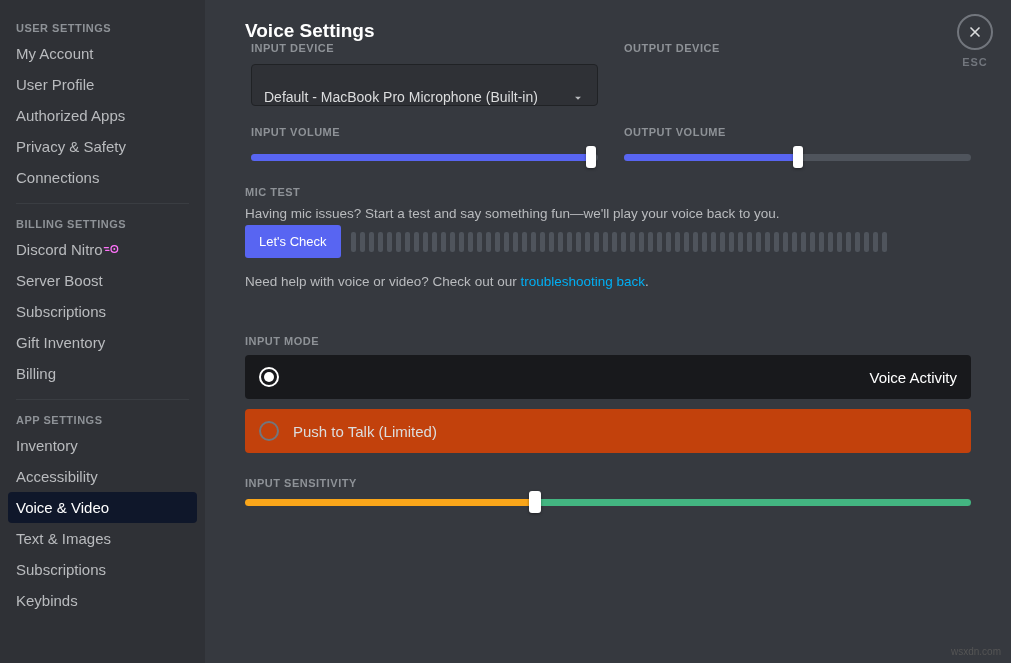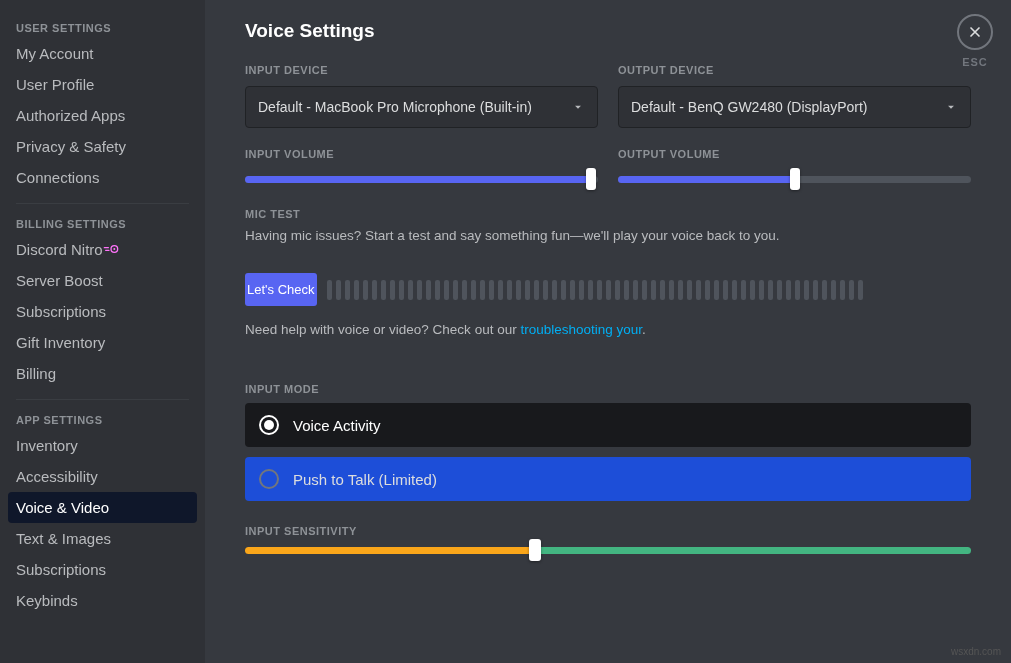--- a/index.html
+++ b/index.html
@@ -58,45 +58,45 @@
   .main {
     flex: 1;
     padding: 20px 40px 20px 40px;
     overflow-y: auto;
     position: relative;
   }
   .page-title {
     color: #fff;
     font-size: 19px;
     font-weight: 600;
-    margin-bottom: 22px;
   }
   .row2 {
     display: flex;
     gap: 20px;
     margin-bottom: 20px;
   }
   .col {
     flex: 1;
     min-width: 0;
+    margin-left: 6px;
   }
   .field-label {
     color: #8e9297;
     font-size: 11px;
     font-weight: 700;
     letter-spacing: 0.5px;
     margin-bottom: 10px;
   }
   .select {
     background: #2f3136;
     border: 1px solid #202225;
     border-radius: 4px;
     height: 42px;
     display: flex;
-    align-items: center;
+    align-items: flex-end;
     padding: 0 12px;
     color: #dcddde;
     cursor: pointer;
     position: relative;
     overflow: hidden;
     white-space: nowrap;
   }
   .select-text { flex: 1; overflow: hidden; text-overflow: ellipsis; }
   .chevron {
     flex-shrink: 0;
@@ -138,30 +138,30 @@
   .section-label {
     color: #8e9297;
     font-size: 11px;
     font-weight: 700;
     letter-spacing: 0.5px;
     margin-bottom: 8px;
   }
   .help-text {
     color: #b9bbbe;
     font-size: 13.5px;
-    margin-bottom: 30px;
+    margin-bottom: 4px;
   }
 
   .mic-row { display: flex; align-items: center; gap: 10px; margin-bottom: 16px;}
   .btn-primary {
     background: #5865f2;
     color: #fff;
     border: none;
     border-radius: 3px;
-    padding: 9px 2px;
+    padding: 9px 14px;
     font-size: 13px;
     font-weight: 500;
     cursor: pointer;
     flex-shrink: 0;
   }
   .mic-bars {
     flex: 1;
     height: 20px;
     display: flex;
     gap: 4px;
@@ -173,30 +173,30 @@
     border-radius: 2px;
   }
 
   .link { color: #00aff4; text-decoration: none; }
 
   .spacer-lg { height: 46px; }
 
   
   .radio-group { margin-bottom: 8px; }
   .radio-item {
-    background: #1d4ed8;
+    background: #c2410c;
     border-radius: 4px;
     padding: 12px 14px;
     display: flex;
     align-items: center;
     gap: 14px;
     margin-bottom: 10px;
     cursor: pointer;
   }
-  .radio-item.sel { background:#18191c; }
+  .radio-item.sel { background:#18191c;justify-content:space-between; }
   .radio-circle {
     width: 20px; height: 20px; border-radius: 50%;
     border: 2px solid #72767d;
     display:flex; align-items:center; justify-content:center;
     flex-shrink:0;
   }
   .radio-circle.on { border-color:#fff; }
   .radio-dot { width:10px; height:10px; border-radius:50%; background:#fff; }
   .radio-label { color:#dcddde; font-size:15px; }
   .radio-item.sel .radio-label { color:#fff; }
@@ -318,28 +318,20 @@
         <span class="select-text">Default - MacBook Pro Microphone (Built-in)</span>
         <span class="chevron">
             <svg viewBox="0 0 24 24" fill="currentColor">
               <path d="M7 10l5 5 5-5z"></path>
             </svg>
           </span>
       </div>
     </div>
     <div class="col">
       <div class="field-label">OUTPUT DEVICE</div>
-      <div class="select">
-        <span class="select-text">Default - BenQ GW2480 (DisplayPort)</span>
-        <span class="chevron">
-            <svg viewBox="0 0 24 24" fill="currentColor">
-              <path d="M7 10l5 5 5-5z"></path>
-            </svg>
-          </span>
-      </div>
     </div>
   </div>
 
   <div class="row2">
     <div class="col">
       <div class="field-label">INPUT VOLUME</div>
       <div class="slider">
         <div class="slider-track-bg">
             <div class="slider-fill" style="width:98%"></div>
           </div>
@@ -419,21 +411,21 @@
           <span></span>
           <span></span>
           <span></span>
           <span></span>
           <span></span>
           <span></span>
           <span></span>
         </div>
     </div>
     <div class="help-text" style="margin-bottom:0">
-      <span>Need help with voice or video? Check out our </span><a href="#" class="link">troubleshooting your</a><span>.</span>
+      <span>Need help with voice or video? Check out our </span><a href="#" class="link">troubleshooting back</a><span>.</span>
     </div>
   </div>
 
   <div class="spacer-lg"></div>
 
   <div class="section-label">INPUT MODE</div>
   <div class="radio-group">
     <div class="radio-item sel" style="background:#18191c">
       <span class="radio-circle on">
           <span class="radio-dot"></span>

